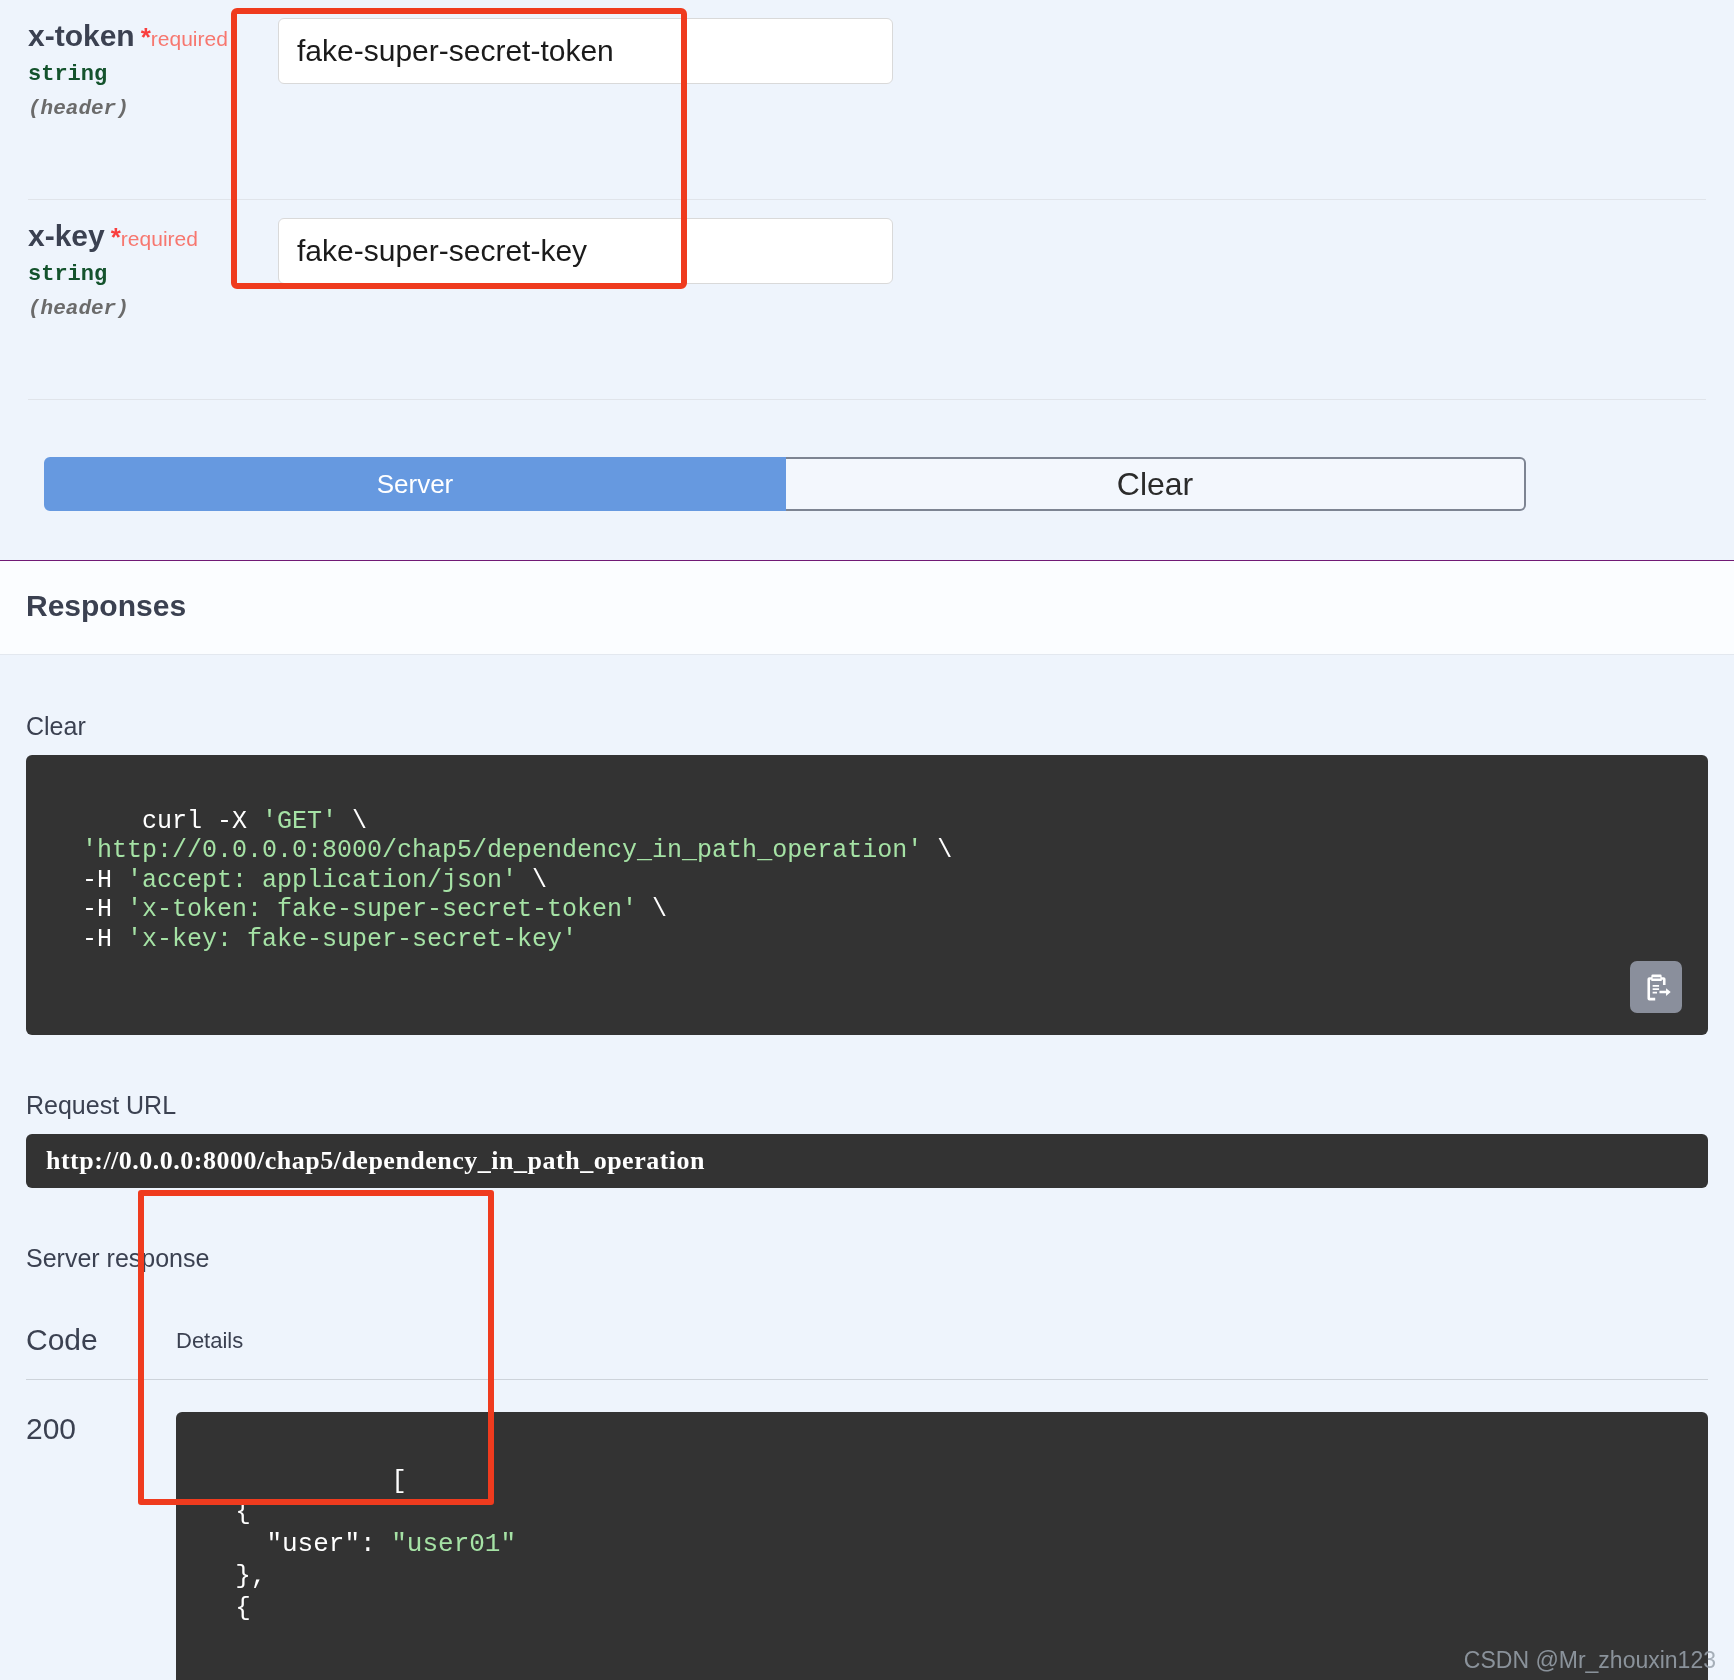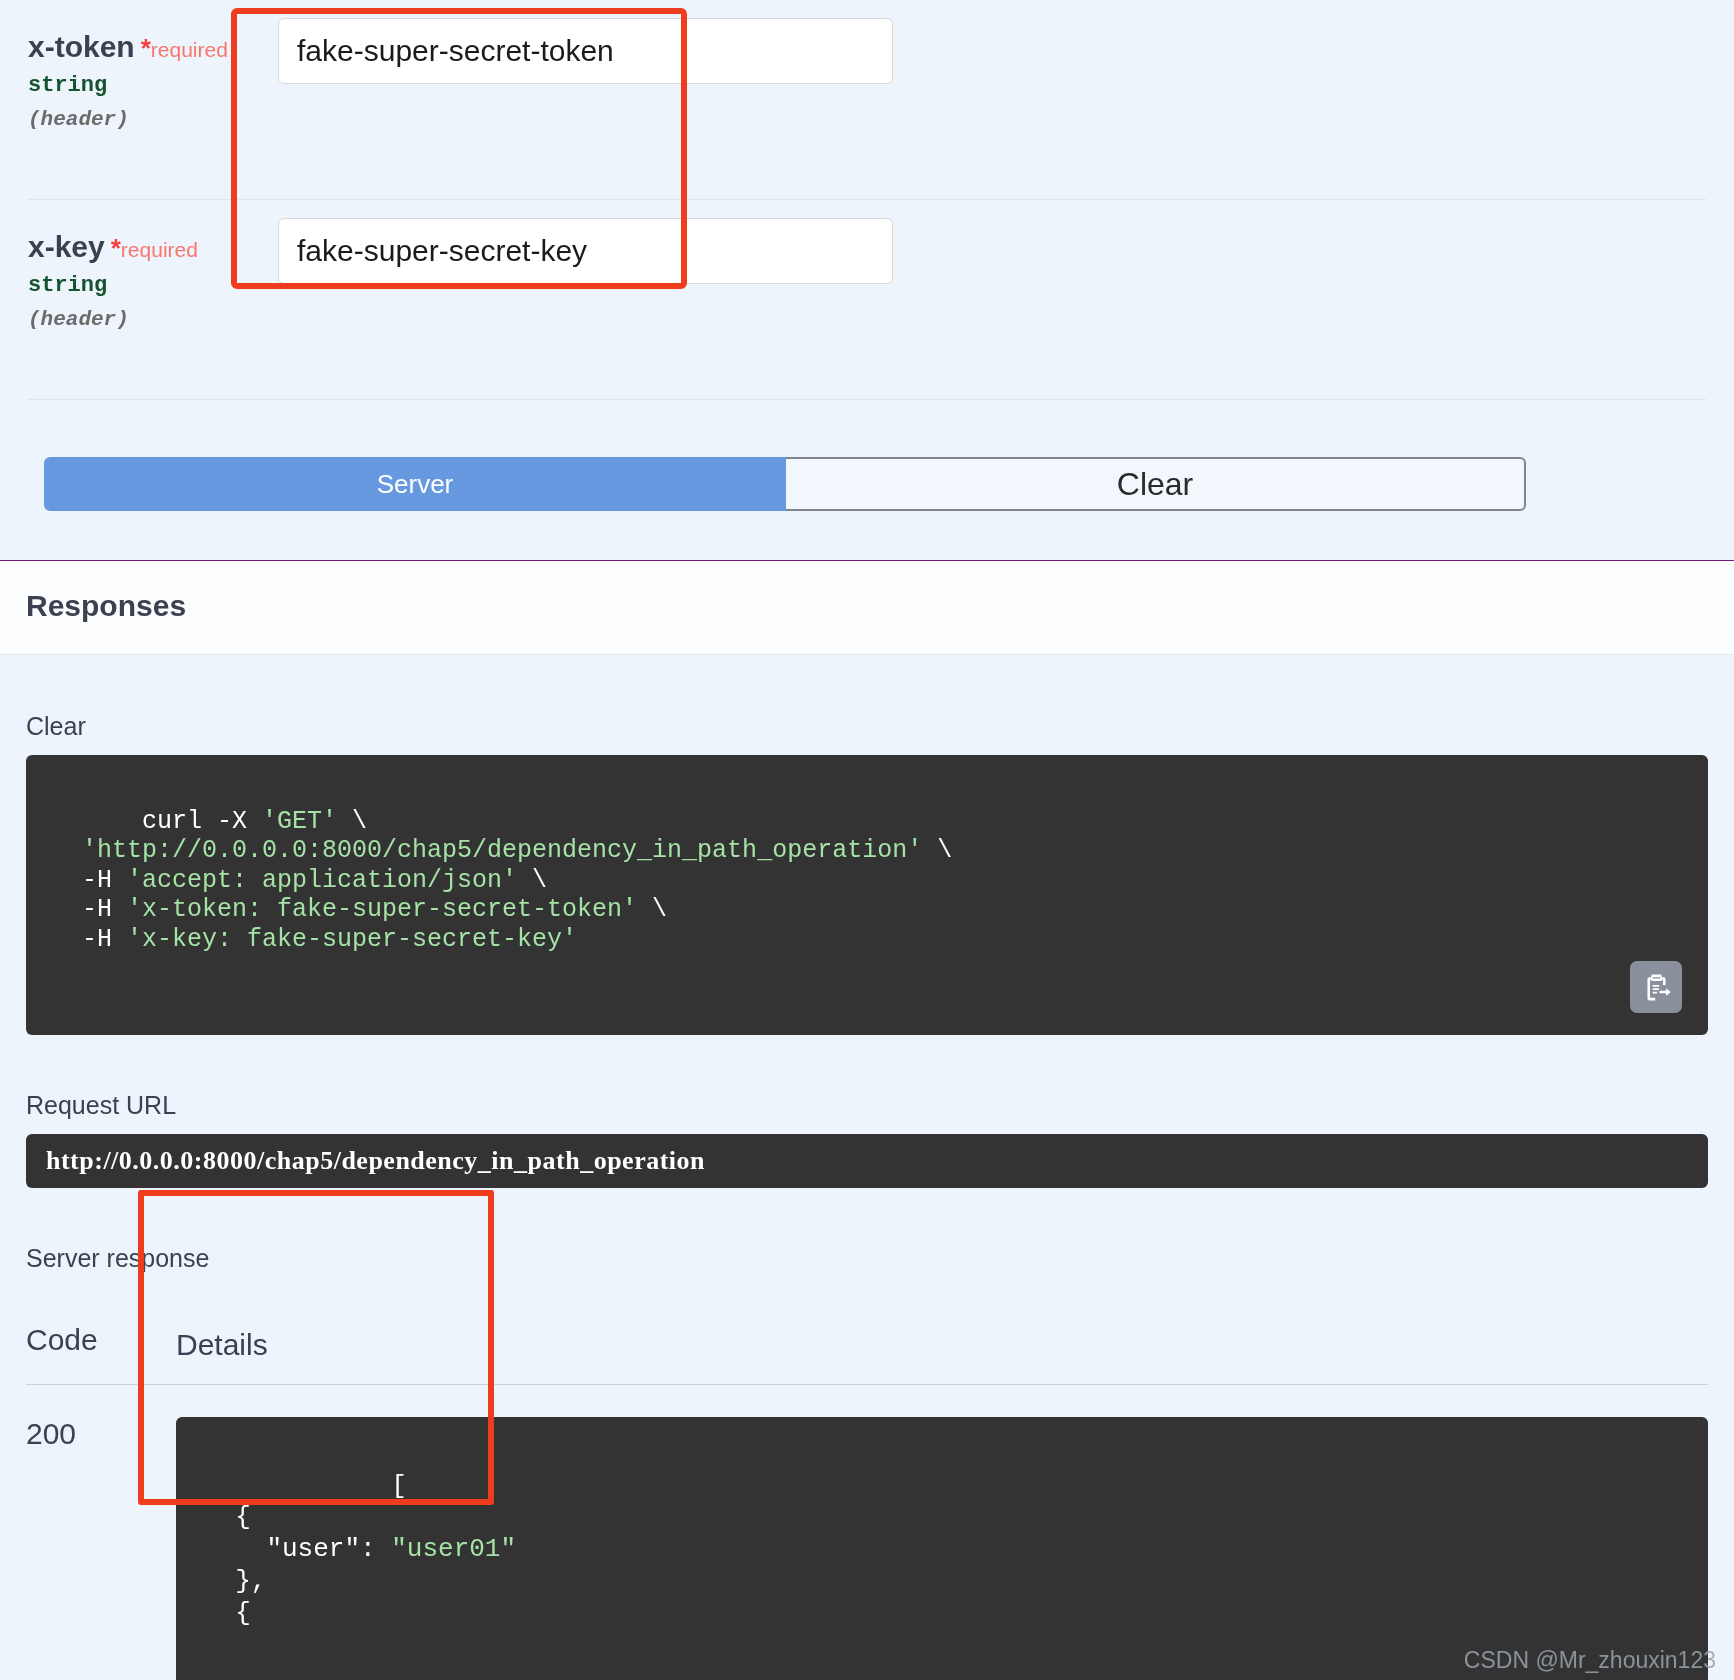--- a/index.html
+++ b/index.html
@@ -21,21 +21,21 @@
   .param-row {
     display: flex;
     align-items: flex-start;
     border-bottom: 1px solid #e0e4ea;
     min-height: 200px;
   }
   .param-row.second { border-bottom: 1px solid #e0e4ea; }
   .param-name-cell {
     width: 250px;
     flex: 0 0 250px;
-    padding-top: 25px;
+    padding-top: 14px;
     padding-right: 10px;
   }
   .param-name {
     font-size: 30px;
     font-weight: bold;
     color: #3b4151;
     line-height: 1.45;
     word-break: break-all;
     display: inline;
   }
@@ -195,21 +195,21 @@
   .copy-btn svg { width: 31px; height: 31px; display: block; }
 
   
   .resp-table { margin-top: 50px; }
   .resp-head {
     display: flex;
     padding-bottom: 22px;
     border-bottom: 1px solid #cdd3da;
   }
   .resp-head .h-code { width: 150px; font-size: 30px; color: #3b4151; }
-  .resp-head .h-details { font-size: 30px; color: #3b4151; padding-top: 5px; }
+  .resp-head .h-details { font-size: 22px; color: #3b4151; padding-top: 5px; }
   .resp-row { display: flex; padding-top: 32px; }
   .resp-row .c-code { width: 150px; font-size: 30px; color: #3b4151; }
   .resp-row .c-details { flex: 1; position: relative; }
   .resp-body-label { font-size: 25px; color: #3b4151; margin-bottom: 16px; }
 
   .resp-body-block {
     position: relative;
     background: #333333;
     border-radius: 6px;
     padding: 22px 28px 26px 28px;

